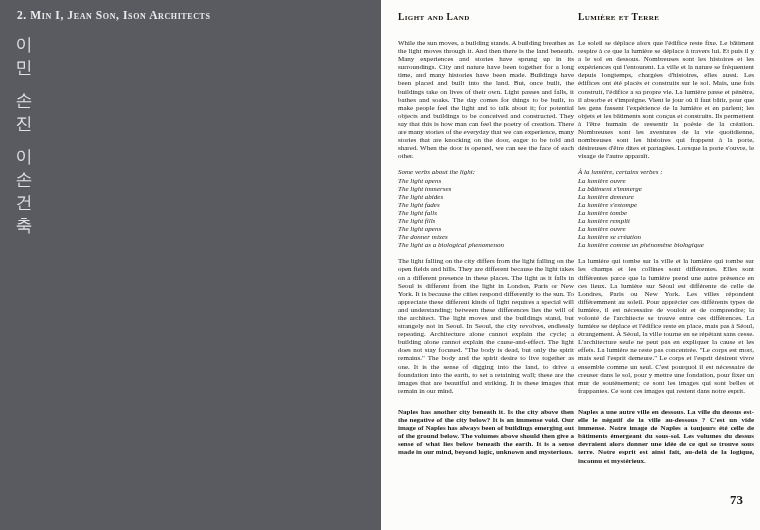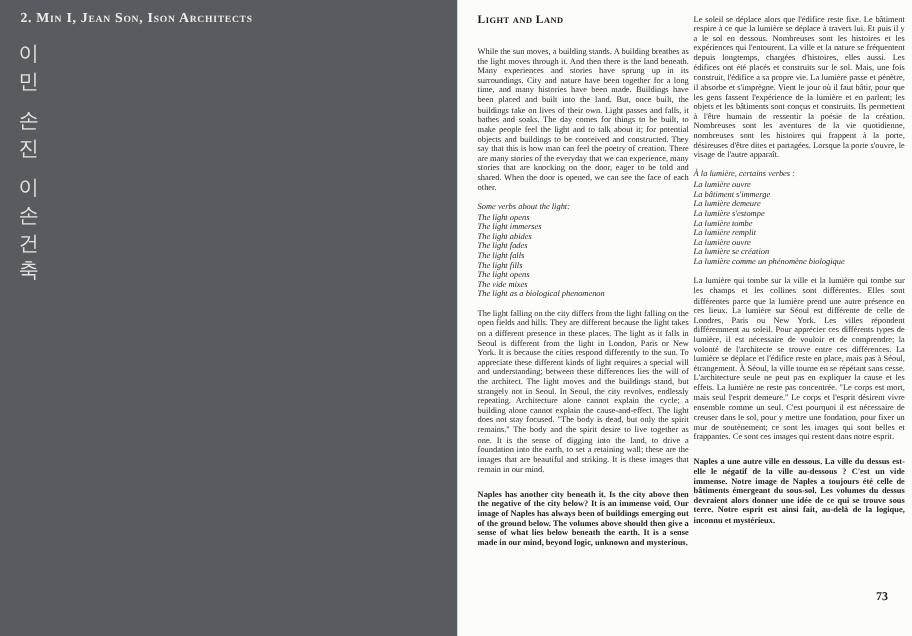--- a/index.html
+++ b/index.html
@@ -5,21 +5,21 @@
   html, body { margin: 0; padding: 0; }
   body {
     width: 760px; height: 530px;
     font-family: "Liberation Serif", serif;
     background: #ffffff;
     overflow: hidden;
   }
   .spread {
     position: relative;
     width: 660px; height: 530px;
-    background: #0c4a6e;
+    background: #be185d;
   }
 
   
   .left-panel {
     position: absolute;
     left: 0; top: 0;
     width: 381px; height: 530px;
     background: #5a5a61;
   }
   .chapter-title {
@@ -93,21 +93,21 @@
   .verse p {
     margin: 0;
     font-size: 7px;
     line-height: 8.1px;
     color: #222220;
   }
   .para-last { margin-top: 13px; font-weight: bold; }
   .page-number {
     position: absolute;
     left: 349px; top: 492px;
-    font-size: 10px;
+    font-size: 13px;
     font-weight: 700;
     color: #1c1c1c;
     font-family: "Liberation Serif", serif;
   }
 </style>
 </head>
 <body>
 
 <div class="spread">
 
@@ -139,28 +139,29 @@
       <p class="body-text">While the sun moves, a building stands. A building breathes as the light moves through it. And then there is the land beneath. Many experiences and stories have sprung up in its surroundings. City and nature have been together for a long time, and many histories have been made. Buildings have been placed and built into the land. But, once built, the buildings take on lives of their own. Light passes and falls, it bathes and soaks. The day comes for things to be built, to make people feel the light and to talk about it; for potential objects and buildings to be conceived and constructed. They say that this is how man can feel the poetry of creation. There are many stories of the everyday that we can experience, many stories that are knocking on the door, eager to be told and shared. When the door is opened, we can see the face of each other.</p>
       <div class="verse">
         <p>Some verbs about the light:</p>
         <p>The light opens</p>
         <p>The light immerses</p>
         <p>The light abides</p>
         <p>The light fades</p>
         <p>The light falls</p>
         <p>The light fills</p>
         <p>The light opens</p>
-        <p>The vide mixes</p>
+        <p>The donner mixes</p>
         <p>The light as a biological phenomenon</p>
       </div>
       <p class="body-text">The light falling on the city differs from the light falling on the open fields and hills. They are different because the light takes on a different presence in these places. The light as it falls in Seoul is different from the light in London, Paris or New York. It is because the cities respond differently to the sun. To appreciate these different kinds of light requires a special will and understanding; between these differences lies the will of the architect. The light moves and the buildings stand, but strangely not in Seoul. In Seoul, the city revolves, endlessly repeating. Architecture alone cannot explain the cycle; a building alone cannot explain the cause-and-effect. The light does not stay focused. "The body is dead, but only the spirit remains." The body and the spirit desire to live together as one. It is the sense of digging into the land, to drive a foundation into the earth, to set a retaining wall; these are the images that are beautiful and striking. It is these images that remain in our mind.</p>
       <p class="body-text para-last">Naples has another city beneath it. Is the city above then the negative of the city below? It is an immense void. Our image of Naples has always been of buildings emerging out of the ground below. The volumes above should then give a sense of what lies below beneath the earth. It is a sense made in our mind, beyond logic, unknown and mysterious.</p>
     </div>
 
     <div class="text-col col-fr">
+      <h2 class="col-heading">Lumière et Terre</h2>
       <p class="body-text">Le soleil se déplace alors que l'édifice reste fixe. Le bâtiment respire à ce que la lumière se déplace à travers lui. Et puis il y a le sol en dessous. Nombreuses sont les histoires et les expériences qui l'entourent. La ville et la nature se fréquentent depuis longtemps, chargées d'histoires, elles aussi. Les édifices ont été placés et construits sur le sol. Mais, une fois construit, l'édifice a sa propre vie. La lumière passe et pénètre, il absorbe et s'imprègne. Vient le jour où il faut bâtir, pour que les gens fassent l'expérience de la lumière et en parlent; les objets et les bâtiments sont conçus et construits. Ils permettent à l'être humain de ressentir la poésie de la création. Nombreuses sont les aventures de la vie quotidienne, nombreuses sont les histoires qui frappent à la porte, désireuses d'être dites et partagées. Lorsque la porte s'ouvre, le visage de l'autre apparaît.</p>
       <div class="verse">
         <p>À la lumière, certains verbes :</p>
         <p>La lumière ouvre</p>
         <p>La bâtiment s'immerge</p>
         <p>La lumière demeure</p>
         <p>La lumière s'estompe</p>
         <p>La lumière tombe</p>
         <p>La lumière remplit</p>
         <p>La lumière ouvre</p>

